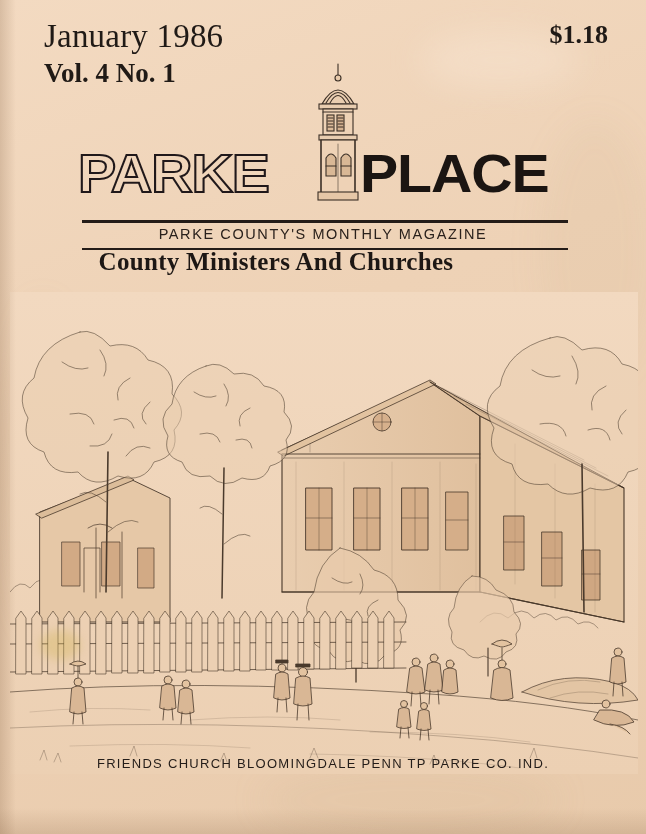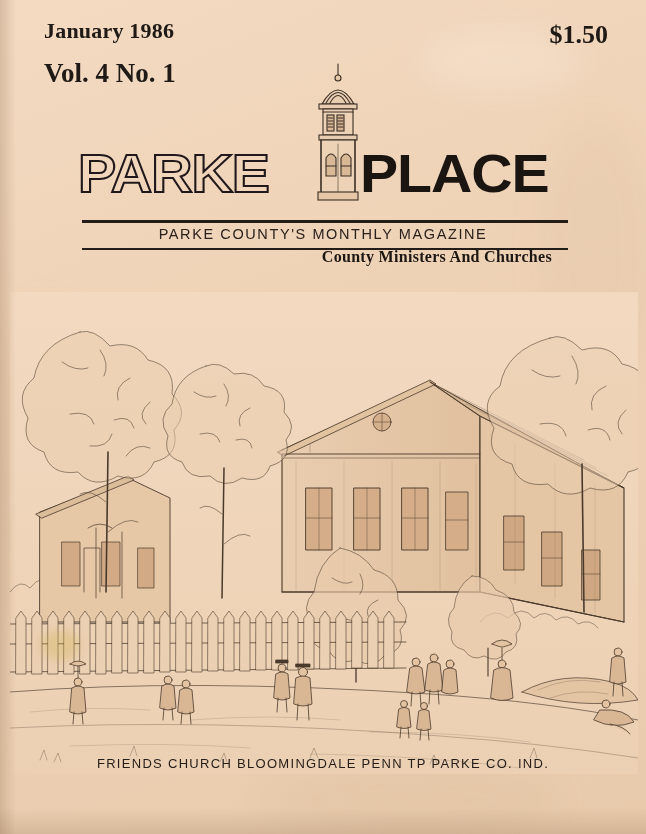--- a/index.html
+++ b/index.html
@@ -35,22 +35,22 @@
   
   .top-row {
     position: absolute;
     left: 0; top: 18px;
     width: 646px;
     height: 40px;
   }
   .issue-date {
     position: absolute;
     left: 44px; top: 0;
-    font-size: 22px;
-    font-weight: bold;
+    font-size: 33px;
+    font-weight: normal;
     letter-spacing: 0.2px;
     color: #201a16;
   }
   .price {
     position: absolute;
     right: 38px; top: 2px;
     font-size: 26px;
     font-weight: bold;
     color: #201a16;
   }
@@ -120,22 +120,22 @@
     position: absolute;
     left: 82px; top: 128px;
     width: 486px;
     height: 2px;
     background: #241c18;
   }
   .headline {
     position: absolute;
     left: 0; top: 248px;
     width: 552px;
-    text-align: right;
-    font-size: 16px;
+    text-align: center;
+    font-size: 25px;
     font-weight: bold;
     color: #1d1714;
     letter-spacing: 0.3px;
   }
 
   
   .cupola {
     position: absolute;
     left: 292px;
     top: 62px;
@@ -178,21 +178,21 @@
 
 <div id="cover">
 
   <div class="blotch b5"></div>
   <div class="blotch b1"></div>
   <div class="blotch b2"></div>
   <div class="blotch b3"></div>
 
   <div class="top-row">
     <div class="issue-date">January 1986</div>
-    <div class="price">$1.50</div>
+    <div class="price">$1.18</div>
   </div>
   <div class="volume">Vol. 4  No. 1</div>
 
   <div class="masthead">
     <div class="logo-line">
       <div class="word-parke">PARKE</div>
       <div class="word-place">PLACE</div>
     </div>
     <div class="rule-top"></div>
     <div class="tagline">PARKE COUNTY'S MONTHLY MAGAZINE</div>

